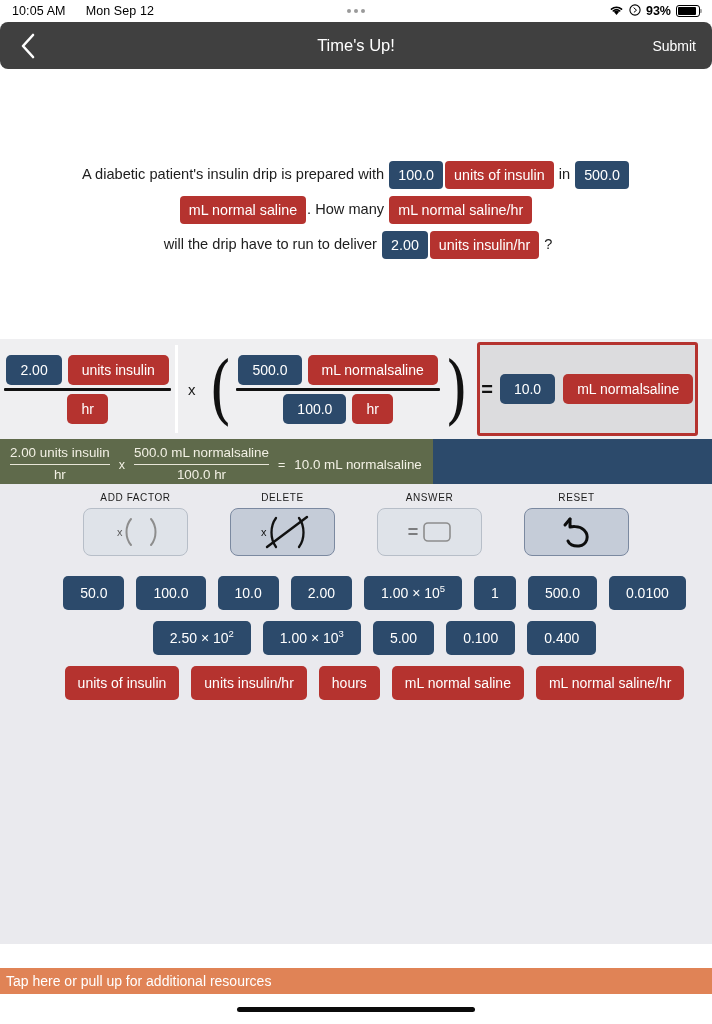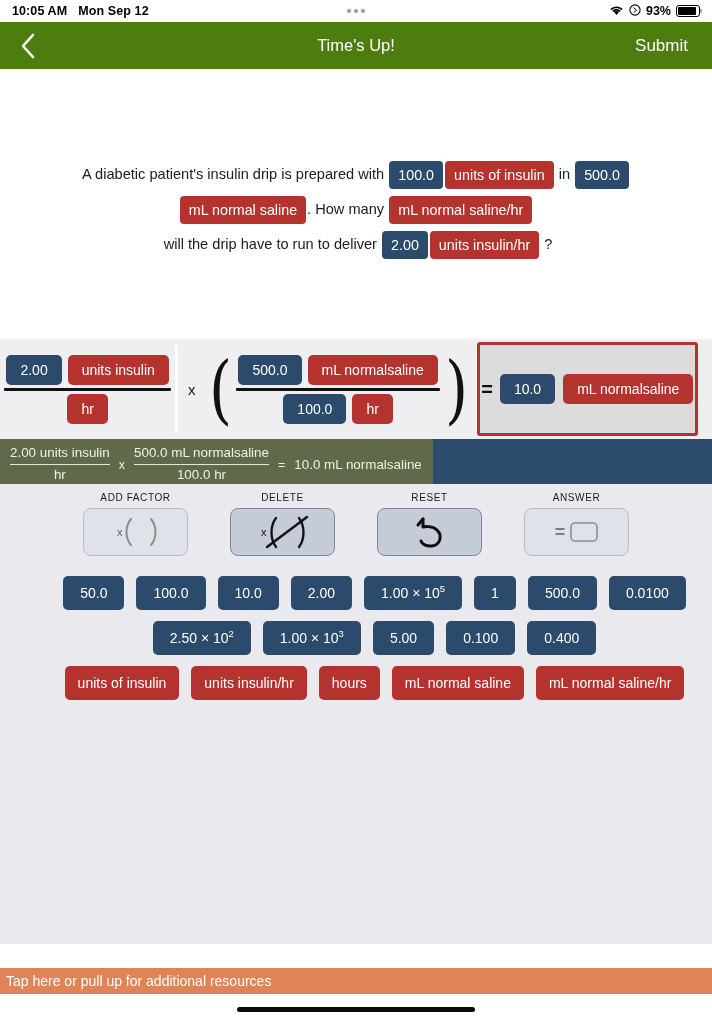--- a/index.html
+++ b/index.html
@@ -23,22 +23,22 @@
     align-items: center;
     padding: 0 12px;
     font-size: 12.5px;
     color: #000;
     box-sizing: border-box;
     position: relative;
   }
   #status-bar .sb-left {
     display: flex;
     align-items: center;
-    gap: 11px;
-    font-weight: 700;
+    gap: 20px;
+    font-weight: 400;
     letter-spacing: .1px;
   }
   #status-bar .sb-center {
     position: absolute;
     left: 0; right: 0;
     display: flex;
     justify-content: center;
     pointer-events: none;
   }
   .dots {
@@ -80,44 +80,45 @@
     display: block;
     height: 100%;
     width: 93%;
     background: #000;
     border-radius: 1px;
   }
 
   
   #nav-bar {
     height: 47px;
-    background: #4d7c0f;
+    background: #404040;
     display: flex;
     align-items: center;
     position: relative;
     color: #fff;
+    border-radius: 8px;
   }
   #nav-bar .back {
     width: 56px;
     display: flex;
     align-items: center;
     justify-content: center;
     cursor: pointer;
   }
   #nav-bar .title {
     position: absolute;
     left: 0; right: 0;
     text-align: center;
     font-size: 16.5px;
     pointer-events: none;
   }
   #nav-bar .submit {
     margin-left: auto;
-    margin-right: 24px;
-    font-size: 17px;
+    margin-right: 16px;
+    font-size: 14px;
     cursor: pointer;
   }
 
   
   #question-area {
     background: #ffffff;
     padding: 88px 64px 0 64px;
     box-sizing: border-box;
     height: 270px;
   }
@@ -493,35 +494,35 @@
         <svg width="68" height="38" viewBox="0 0 68 38">
           <text x="12" y="23" font-family="Liberation Sans, sans-serif" font-size="11" fill="#111">x</text>
           <path d="M27 5 C21 13 21 26 27 34" stroke="#111" stroke-width="2.3" fill="none" stroke-linecap="round"></path>
           <path d="M50 5 C56 13 56 26 50 34" stroke="#111" stroke-width="2.3" fill="none" stroke-linecap="round"></path>
           <path d="M18 34 L58 4" stroke="#111" stroke-width="2.4" fill="none" stroke-linecap="round"></path>
         </svg>
       </div>
     </div>
 
     <div class="tool">
+      <div class="tlabel">ANSWER</div>
+      <div class="tbtn light">
+        <svg width="62" height="30" viewBox="0 0 62 30">
+          <path d="M10 12 h8 M10 17 h8" stroke="#5c5c5c" stroke-width="1.6" stroke-linecap="round"></path>
+          <rect x="25" y="6" width="26" height="18" rx="4" ry="4" stroke="#8d8d8d" stroke-width="1.6" fill="none"></rect>
+        </svg>
+      </div>
+    </div>
+
+    <div class="tool">
       <div class="tlabel">RESET</div>
       <div class="tbtn active">
         <svg width="40" height="36" viewBox="0 0 40 36">
           <path d="M13 5 L13 13 C13 13 22 11 27 16 C33 22 30 31 22 32 C16 32.6 12 30 11 27" stroke="#0d0d0d" stroke-width="3" fill="none" stroke-linecap="round" stroke-linejoin="round"></path>
           <path d="M13 5 L8 11" stroke="#0d0d0d" stroke-width="3" fill="none" stroke-linecap="round"></path>
-        </svg>
-      </div>
-    </div>
-
-    <div class="tool">
-      <div class="tlabel">ANSWER</div>
-      <div class="tbtn light">
-        <svg width="62" height="30" viewBox="0 0 62 30">
-          <path d="M10 12 h8 M10 17 h8" stroke="#5c5c5c" stroke-width="1.6" stroke-linecap="round"></path>
-          <rect x="25" y="6" width="26" height="18" rx="4" ry="4" stroke="#8d8d8d" stroke-width="1.6" fill="none"></rect>
         </svg>
       </div>
     </div>
 
   </div>
 
   <div id="tokens">
     <div class="trow" id="token-row-1">
         <span class="token num">50.0</span>
         <span class="token num">100.0</span>

